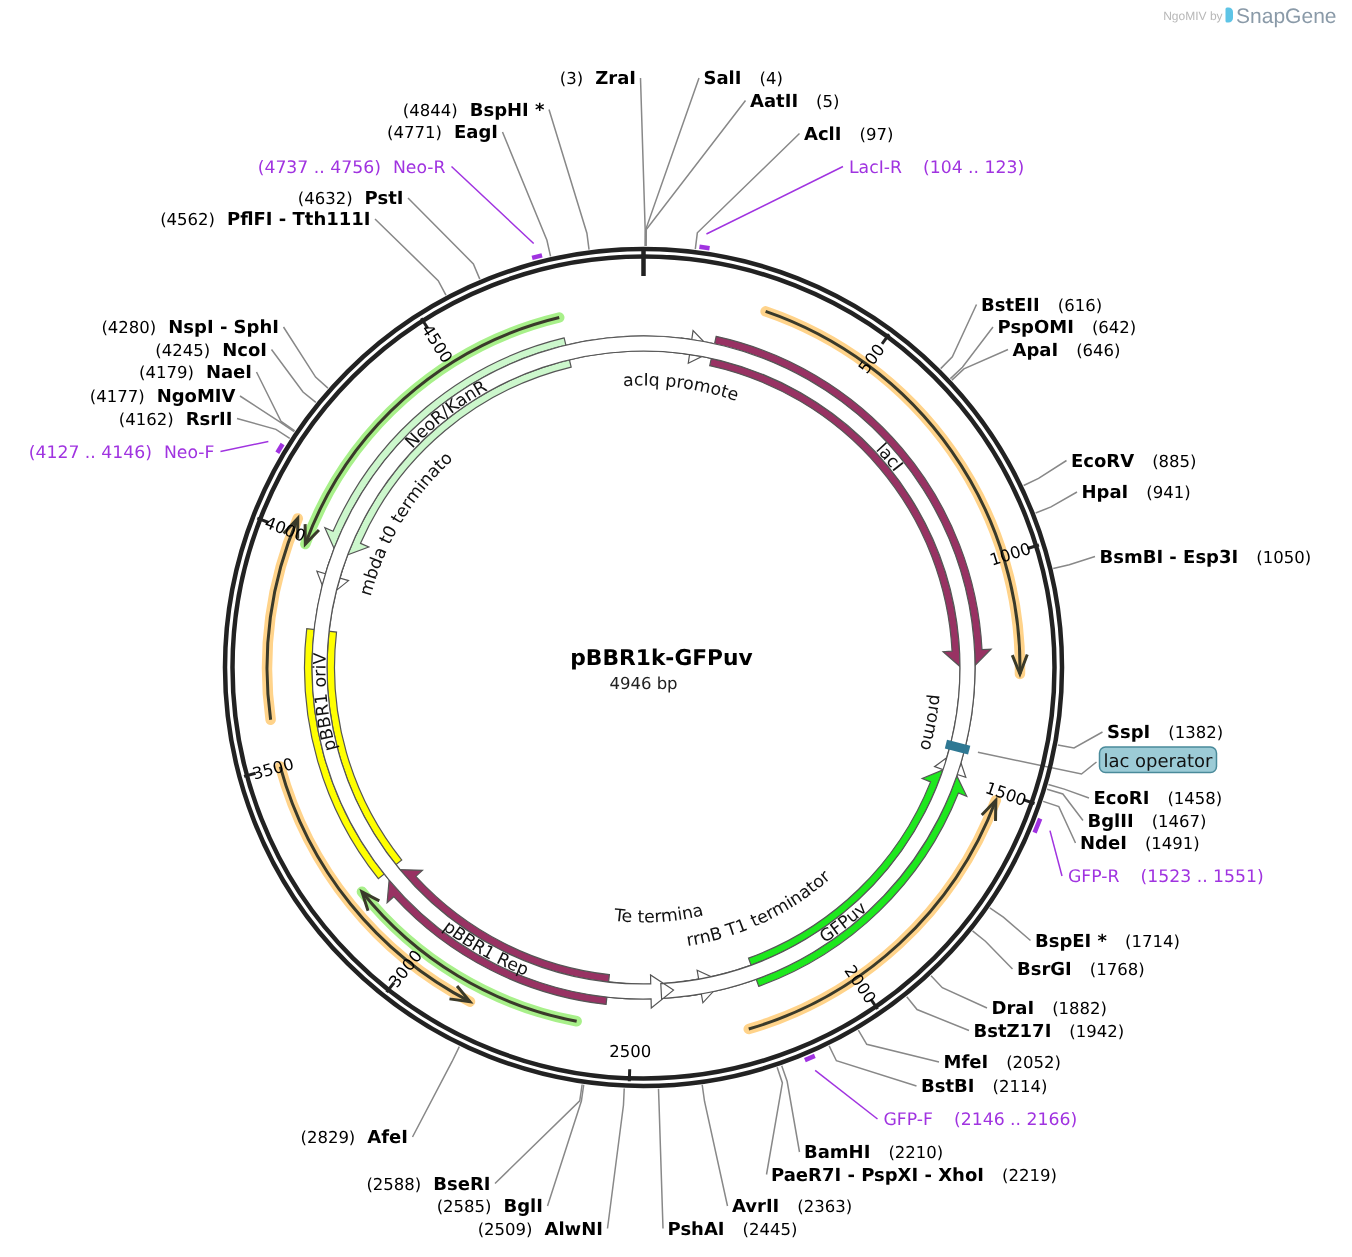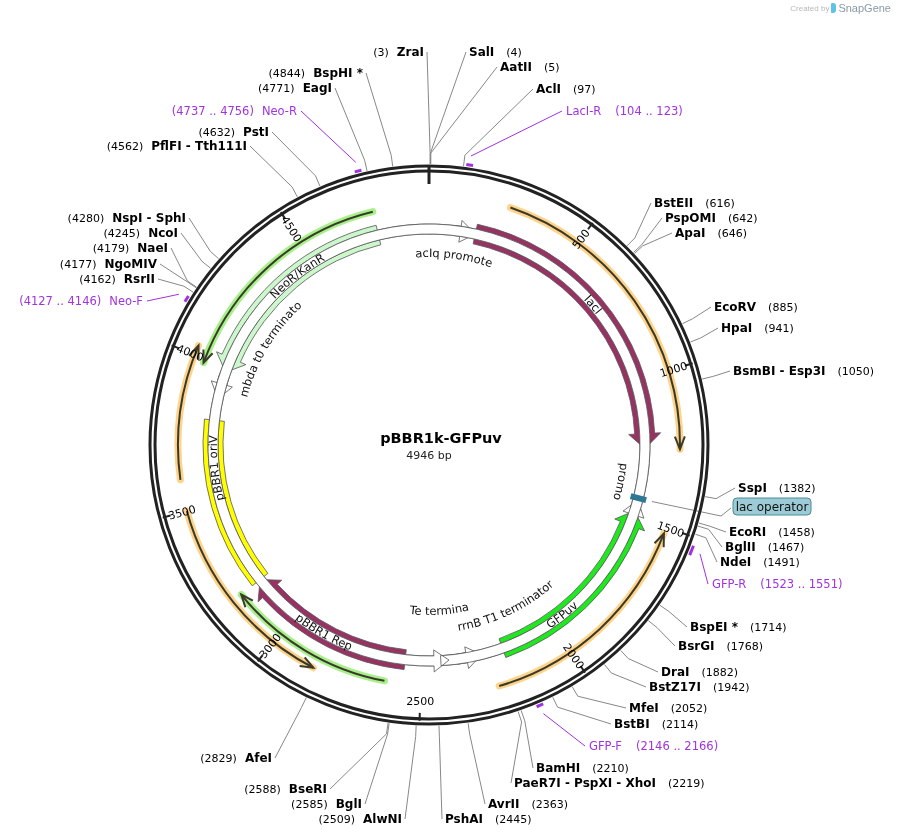--- a/index.html
+++ b/index.html
@@ -1,34 +1,34 @@
 <!DOCTYPE html>
 <html><head>
 <meta charset="utf-8">
 <style>
   html, body { margin: 0; padding: 0; background: #ffffff; }
   body { width: 901px; height: 838px; position: relative; overflow: hidden;
          font-family: "DejaVu Sans", "Liberation Sans", sans-serif; }
   #map { position: absolute; left: 0; top: 0; }
   .credit { position: absolute; right: 10px; top: 2px; font-size: 8px; color: #b8b8b8;
             font-family: "Liberation Sans", sans-serif; display: flex; align-items: center; gap: 2px; }
-  .credit .brand { font-size: 11px; color: #8a9aa8; }
+  .credit .brand { font-size: 14px; color: #8a9aa8; }
   .credit .logo { display: inline-block; width: 5px; height: 10px; background: #5ec4e6; border-radius: 1px 3px 3px 1px; }
   text { font-family: "DejaVu Sans", sans-serif; }
   .site-name { font-weight: bold; font-size: 12px; fill: #000; }
   .site-pos { font-size: 11px; fill: #000; }
   .primer { font-size: 11.5px; fill: #a033e0; }
   .feat-label { font-size: 11.5px; fill: #111; }
   .tick-label { font-size: 11px; fill: #000; }
 </style>
 </head>
 <body>
 
 <div class="credit">
-  <span>Created by</span>
+  <span>NgoMIV by</span>
   <span class="logo"></span>
   <span class="brand">SnapGene</span>
 </div>
 
 <svg id="map" width="901" height="838" viewBox="0 0 901 838" xmlns="http://www.w3.org/2000/svg">
   <g id="g-orfs">
       <path d="M510.4043235115284,207.56719663527866 A251,251 0 0 1 679.9630893127919,449.3043934043778" fill="none" stroke="#ffd38a" stroke-width="7" stroke-linecap="round"></path>
       <path d="M510.4043235115284,207.56719663527866 A251,251 0 0 1 679.9630893127919,449.3043934043778" fill="none" stroke="#3a3a2a" stroke-width="2"></path>
       <path d="M684.854951843172,436.3835263983375 L679.9630893127919,449.3043934043778 L674.8606177867981,436.72010739840243" fill="none" stroke="#3a3a2a" stroke-width="2"></path>
       <path d="M663.8971743698369,533.4551721103205 A251,251 0 0 1 499.158422665767,685.9954267803678" fill="none" stroke="#ffd38a" stroke-width="7" stroke-linecap="round"></path>

